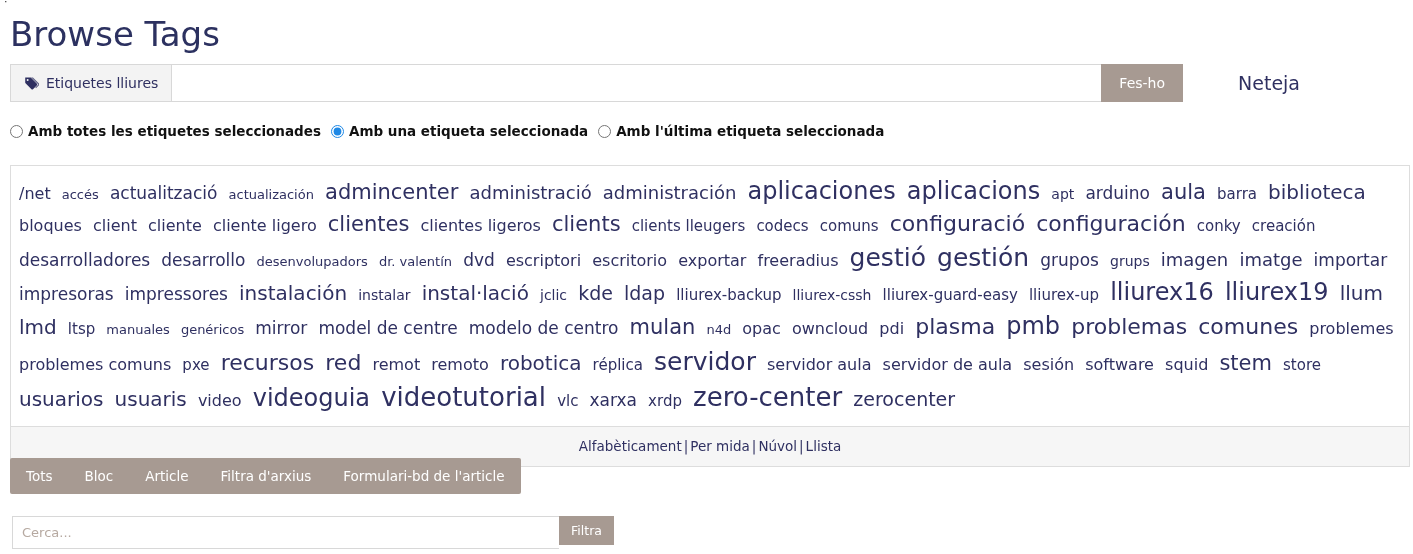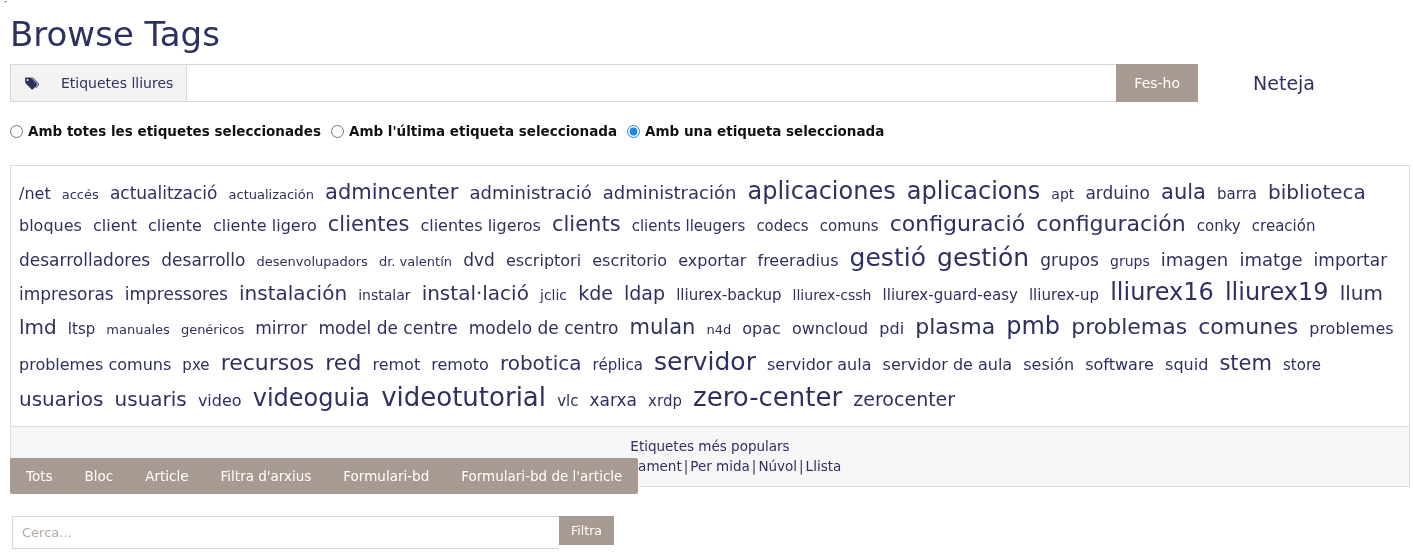--- a/index.html
+++ b/index.html
@@ -32,21 +32,21 @@
     margin: 0;
   }
 
   
   .input-row {
     position: absolute; left: 10px; top: 64px;
     display: flex; align-items: stretch;
     width: 1393px;
   }
   .ig-addon {
-    display: flex; align-items: center; gap: 22px;
+    display: flex; align-items: center; gap: 7px;
     background: #f3f3f3;
     border: 1px solid #d8d8d8;
     border-right: none;
     padding: 0 13px;
     height: 38px;
     font-size: 14px;
     color: #2f3061;
     white-space: nowrap;
   }
   .tag-icon { display: inline-flex; align-items: center; }
@@ -214,43 +214,41 @@
     <button class="btn-taupe">Fes-ho</button>
     <a class="clear-link" href="#">Neteja</a>
   </div>
 
   <div class="radio-row">
     <span class="radio-opt">
       <input type="radio" name="matchmode" id="mm0" style="">
       <label for="mm0">Amb totes les etiquetes seleccionades</label>
     </span>
     <span class="radio-opt">
+      <input type="radio" name="matchmode" id="mm1" checked="" style="">
+      <label for="mm1">Amb una etiqueta seleccionada</label>
+    </span>
+    <span class="radio-opt">
       <input type="radio" name="matchmode" id="mm2" style="">
       <label for="mm2">Amb l'última etiqueta seleccionada</label>
     </span>
-    <span class="radio-opt">
-      <input type="radio" name="matchmode" id="mm1" checked="" style="">
-      <label for="mm1">Amb una etiqueta seleccionada</label>
-    </span>
   </div>
 
   <div class="cloud-panel">
     <div class="cloud-body" id="cloud-body"><a class="tag" href="#" style="font-size: 16px;">/net</a> <a class="tag" href="#" style="font-size: 13px;">accés</a> <a class="tag" href="#" style="font-size: 17px;">actualització</a> <a class="tag" href="#" style="font-size: 13px;">actualización</a> <a class="tag" href="#" style="font-size: 21px;">admincenter</a> <a class="tag" href="#" style="font-size: 18px;">administració</a> <a class="tag" href="#" style="font-size: 18px;">administración</a> <a class="tag" href="#" style="font-size: 24px;">aplicaciones</a> <a class="tag" href="#" style="font-size: 24px;">aplicacions</a> <a class="tag" href="#" style="font-size: 14px;">apt</a> <a class="tag" href="#" style="font-size: 17px;">arduino</a> <a class="tag" href="#" style="font-size: 21px;">aula</a> <a class="tag" href="#" style="font-size: 15px;">barra</a> <a class="tag" href="#" style="font-size: 20px;">biblioteca</a> <a class="tag" href="#" style="font-size: 16px;">bloques</a> <a class="tag" href="#" style="font-size: 16px;">client</a> <a class="tag" href="#" style="font-size: 16px;">cliente</a> <a class="tag" href="#" style="font-size: 16px;">cliente ligero</a> <a class="tag" href="#" style="font-size: 21px;">clientes</a> <a class="tag" href="#" style="font-size: 16px;">clientes ligeros</a> <a class="tag" href="#" style="font-size: 21px;">clients</a> <a class="tag" href="#" style="font-size: 15px;">clients lleugers</a> <a class="tag" href="#" style="font-size: 15px;">codecs</a> <a class="tag" href="#" style="font-size: 15px;">comuns</a> <a class="tag" href="#" style="font-size: 22px;">configuració</a> <a class="tag" href="#" style="font-size: 22px;">configuración</a> <a class="tag" href="#" style="font-size: 15px;">conky</a> <a class="tag" href="#" style="font-size: 15px;">creación</a> <a class="tag" href="#" style="font-size: 17px;">desarrolladores</a> <a class="tag" href="#" style="font-size: 17px;">desarrollo</a> <a class="tag" href="#" style="font-size: 13px;">desenvolupadors</a> <a class="tag" href="#" style="font-size: 13px;">dr. valentín</a> <a class="tag" href="#" style="font-size: 17px;">dvd</a> <a class="tag" href="#" style="font-size: 16px;">escriptori</a> <a class="tag" href="#" style="font-size: 16px;">escritorio</a> <a class="tag" href="#" style="font-size: 16px;">exportar</a> <a class="tag" href="#" style="font-size: 16px;">freeradius</a> <a class="tag" href="#" style="font-size: 25px;">gestió</a> <a class="tag" href="#" style="font-size: 25px;">gestión</a> <a class="tag" href="#" style="font-size: 17px;">grupos</a> <a class="tag" href="#" style="font-size: 14px;">grups</a> <a class="tag" href="#" style="font-size: 18px;">imagen</a> <a class="tag" href="#" style="font-size: 18px;">imatge</a> <a class="tag" href="#" style="font-size: 17px;">importar</a> <a class="tag" href="#" style="font-size: 17px;">impresoras</a> <a class="tag" href="#" style="font-size: 17px;">impressores</a> <a class="tag" href="#" style="font-size: 20px;">instalación</a> <a class="tag" href="#" style="font-size: 14px;">instalar</a> <a class="tag" href="#" style="font-size: 20px;">instal·lació</a> <a class="tag" href="#" style="font-size: 14px;">jclic</a> <a class="tag" href="#" style="font-size: 19px;">kde</a> <a class="tag" href="#" style="font-size: 19px;">ldap</a> <a class="tag" href="#" style="font-size: 15px;">lliurex-backup</a> <a class="tag" href="#" style="font-size: 14px;">lliurex-cssh</a> <a class="tag" href="#" style="font-size: 15px;">lliurex-guard-easy</a> <a class="tag" href="#" style="font-size: 15px;">lliurex-up</a> <a class="tag" href="#" style="font-size: 24px;">lliurex16</a> <a class="tag" href="#" style="font-size: 24px;">lliurex19</a> <a class="tag" href="#" style="font-size: 20px;">llum</a> <a class="tag" href="#" style="font-size: 20px;">lmd</a> <a class="tag" href="#" style="font-size: 15px;">ltsp</a> <a class="tag" href="#" style="font-size: 13px;">manuales</a> <a class="tag" href="#" style="font-size: 13px;">genéricos</a> <a class="tag" href="#" style="font-size: 17px;">mirror</a> <a class="tag" href="#" style="font-size: 17px;">model de centre</a> <a class="tag" href="#" style="font-size: 17px;">modelo de centro</a> <a class="tag" href="#" style="font-size: 21px;">mulan</a> <a class="tag" href="#" style="font-size: 13px;">n4d</a> <a class="tag" href="#" style="font-size: 16px;">opac</a> <a class="tag" href="#" style="font-size: 16px;">owncloud</a> <a class="tag" href="#" style="font-size: 16px;">pdi</a> <a class="tag" href="#" style="font-size: 22px;">plasma</a> <a class="tag" href="#" style="font-size: 24px;">pmb</a> <a class="tag" href="#" style="font-size: 22px;">problemas</a> <a class="tag" href="#" style="font-size: 22px;">comunes</a> <a class="tag" href="#" style="font-size: 16px;">problemes</a> <a class="tag" href="#" style="font-size: 16px;">problemes comuns</a> <a class="tag" href="#" style="font-size: 15px;">pxe</a> <a class="tag" href="#" style="font-size: 22px;">recursos</a> <a class="tag" href="#" style="font-size: 22px;">red</a> <a class="tag" href="#" style="font-size: 16px;">remot</a> <a class="tag" href="#" style="font-size: 16px;">remoto</a> <a class="tag" href="#" style="font-size: 20px;">robotica</a> <a class="tag" href="#" style="font-size: 15px;">réplica</a> <a class="tag" href="#" style="font-size: 25px;">servidor</a> <a class="tag" href="#" style="font-size: 16px;">servidor aula</a> <a class="tag" href="#" style="font-size: 16px;">servidor de aula</a> <a class="tag" href="#" style="font-size: 16px;">sesión</a> <a class="tag" href="#" style="font-size: 16px;">software</a> <a class="tag" href="#" style="font-size: 16px;">squid</a> <a class="tag" href="#" style="font-size: 21px;">stem</a> <a class="tag" href="#" style="font-size: 15px;">store</a> <a class="tag" href="#" style="font-size: 20px;">usuarios</a> <a class="tag" href="#" style="font-size: 20px;">usuaris</a> <a class="tag" href="#" style="font-size: 16px;">video</a> <a class="tag" href="#" style="font-size: 24px;">videoguia</a> <a class="tag" href="#" style="font-size: 26px;">videotutorial</a> <a class="tag" href="#" style="font-size: 15px;">vlc</a> <a class="tag" href="#" style="font-size: 17px;">xarxa</a> <a class="tag" href="#" style="font-size: 15px;">xrdp</a> <a class="tag" href="#" style="font-size: 26px;">zero-center</a> <a class="tag" href="#" style="font-size: 19px;">zerocenter</a> </div>
     <div class="cloud-footer">
-      <div>Etiquetes més populars</div>
       <div class="sort-links" id="sort-links"><a href="#">Alfabèticament</a><span class="sep">|</span><a href="#">Per mida</a><span class="sep">|</span><a href="#">Núvol</a><span class="sep">|</span><a href="#">Llista</a></div>
     </div>
   </div>
 
   <div class="tabs" id="tabs">
       <button class="tab">Tots</button>
       <button class="tab">Bloc</button>
       <button class="tab">Article</button>
       <button class="tab">Filtra d'arxius</button>
-      <button class="tab">Formulari-bd</button>
       <button class="tab">Formulari-bd de l'article</button>
     </div>
 
   <div class="filter-row">
     <input class="filter-input" type="text" placeholder="Cerca..." style="">
     <button class="btn-filter">Filtra</button>
   </div>
 
 </div>
 

